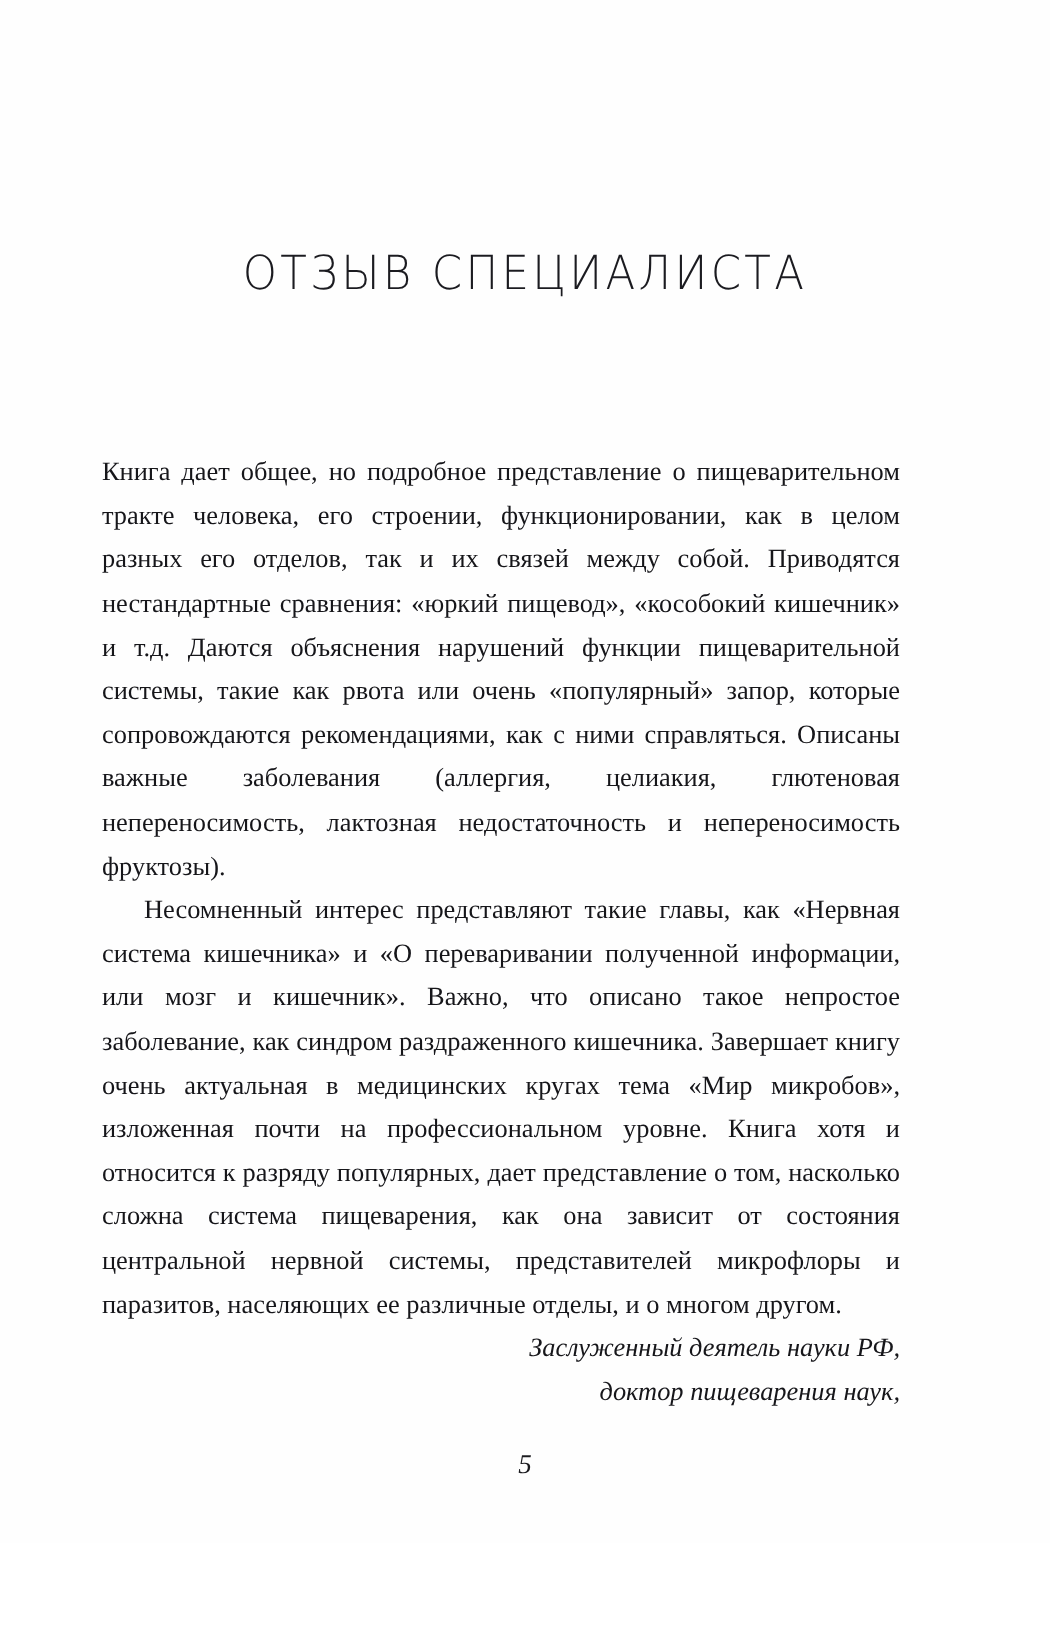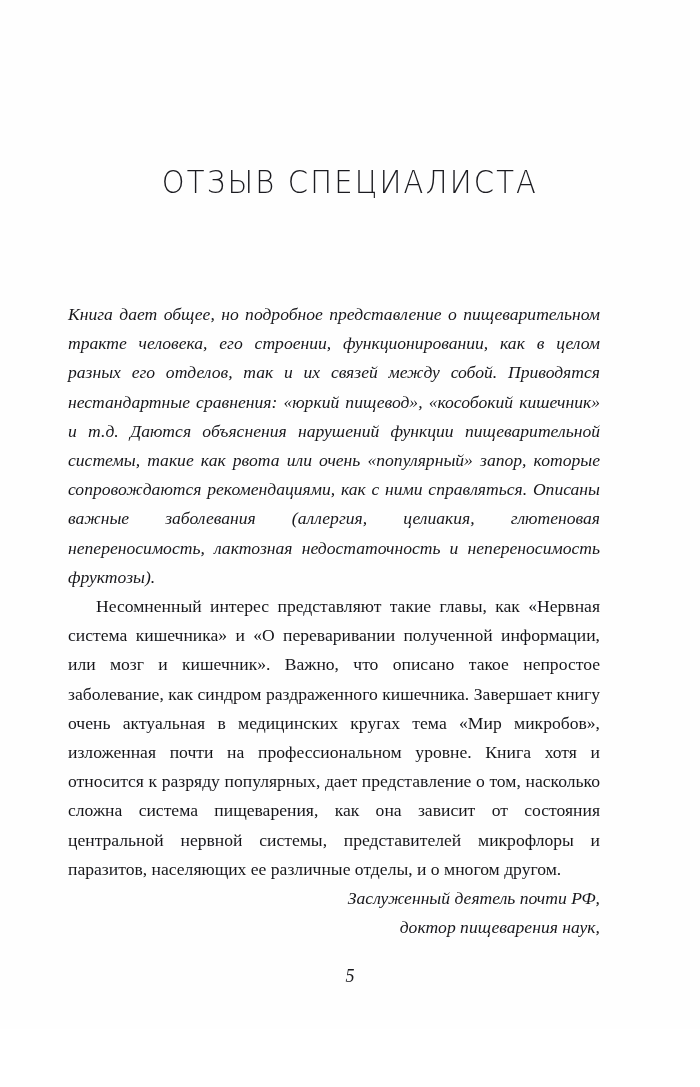--- a/index.html
+++ b/index.html
@@ -52,21 +52,20 @@
     font-size: 17.6px;
     line-height: 29.2px;
     text-align: justify;
     text-justify: inter-word;
     text-indent: 28px;
     hyphens: manual;
   }
 
   .body-paragraph.first {
     text-indent: 0;
-    font-style: italic;
   }
 
   
   .signature-block {
     position: absolute;
     top: 884px;
     left: 68px;
     width: 532px;
     text-align: right;
     font-style: italic;
@@ -118,21 +117,21 @@
 <div class="page">
 
   <h1 class="page-title">ОТЗЫВ СПЕЦИАЛИСТА</h1>
 
   <div class="text-column">
     <p class="body-paragraph first">Книга дает общее, но подробное представление о пищеварительном тракте человека, его строении, функционировании, как в целом разных его отделов, так и их связей между собой. Приводятся нестандартные сравнения: «юркий пищевод», «кособокий кишечник» и т.д. Даются объяснения нарушений функции пищеварительной системы, такие как рвота или очень «популярный» запор, которые сопровождаются рекомендациями, как с ними справляться. Описаны важные заболевания (аллергия, целиакия, глютеновая непереносимость, лактозная недостаточность и непереносимость фруктозы).</p>
     <p class="body-paragraph">Несомненный интерес представляют такие главы, как «Нервная система кишечника» и «О переваривании полученной информации, или мозг и кишечник». Важно, что описано такое непростое заболевание, как синдром раздраженного кишечника. Завершает книгу очень актуальная в медицинских кругах тема «Мир микробов», изложенная почти на профессиональном уровне. Книга хотя и относится к разряду популярных, дает представление о том, насколько сложна система пищеварения, как она зависит от состояния центральной нервной системы, представителей микрофлоры и паразитов, населяющих ее различные отделы, и о многом другом.</p>
   </div>
 
   <div class="signature-block">
-    <span class="signature-line">Заслуженный деятель почти РФ,</span>
+    <span class="signature-line">Заслуженный деятель науки РФ,</span>
     <span class="signature-line">доктор пищеварения наук,</span>
   </div>
 
   <div class="page-number">5</div>
 
   <div class="watermark">bookclub.by</div>
 
 </div>
 
 </body></html>

